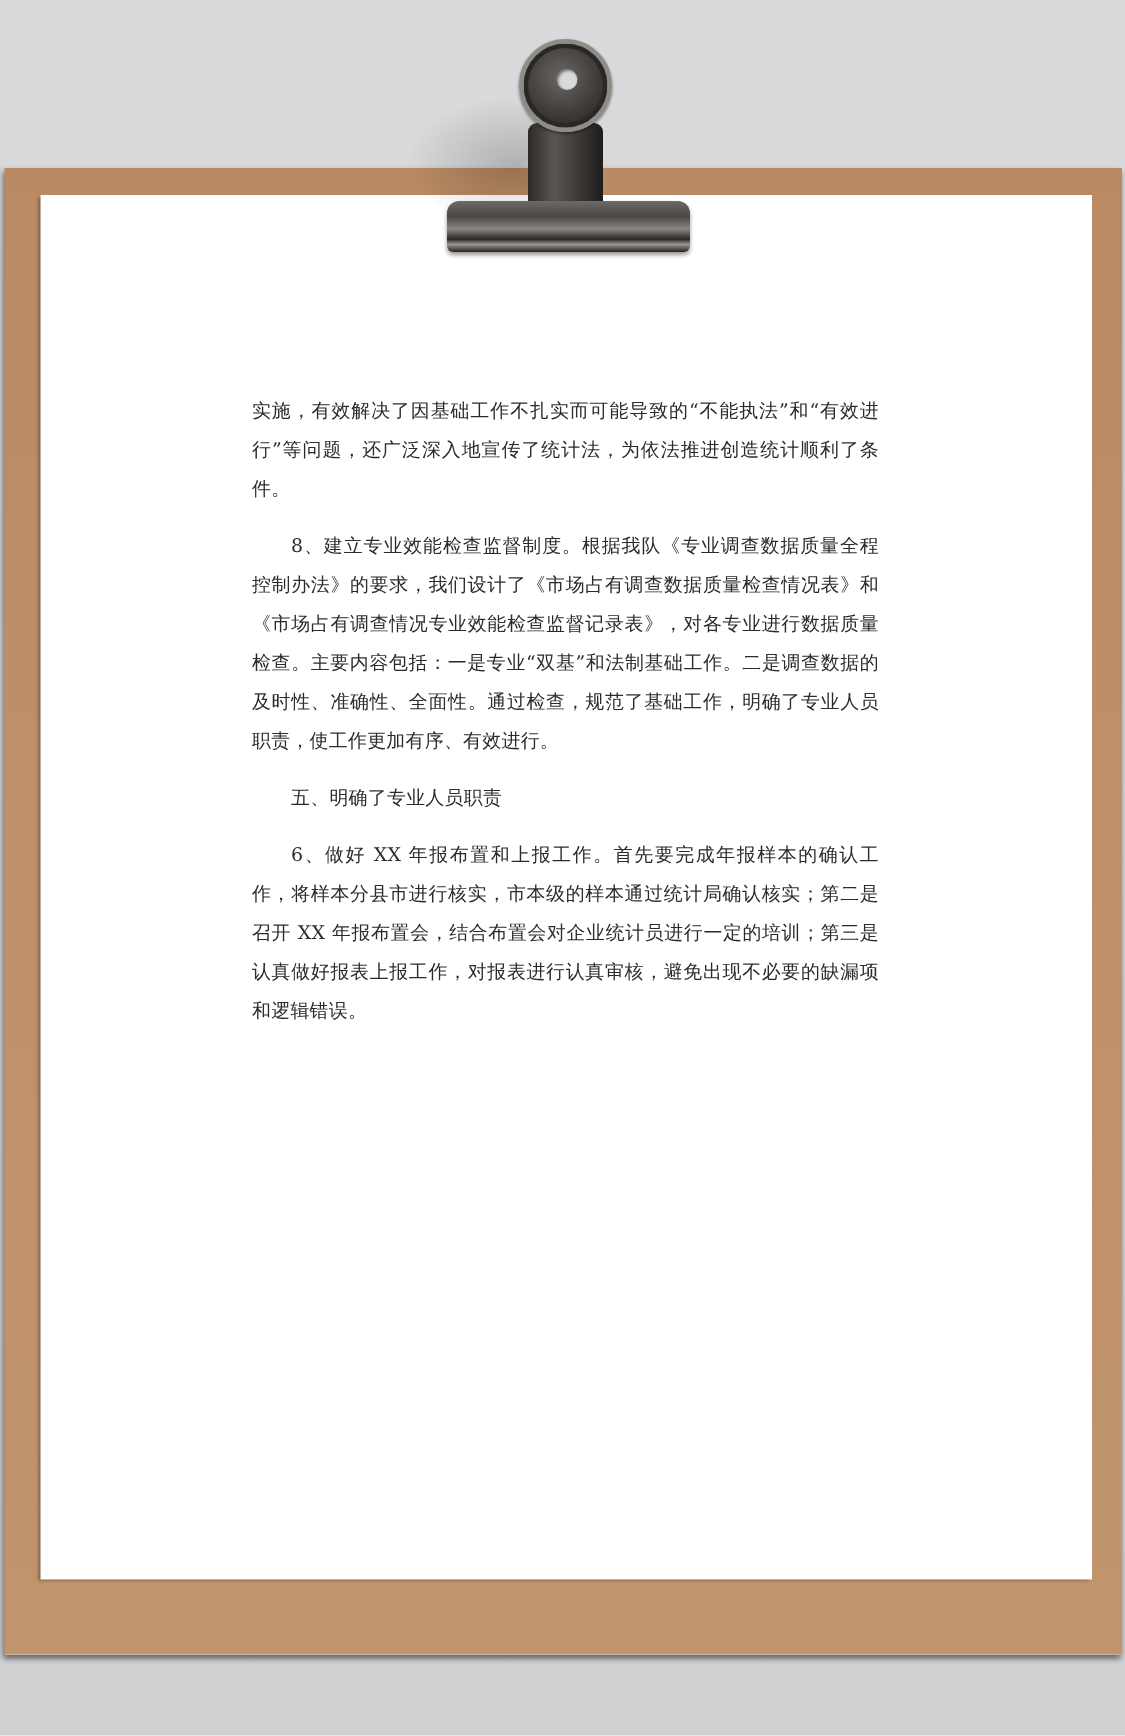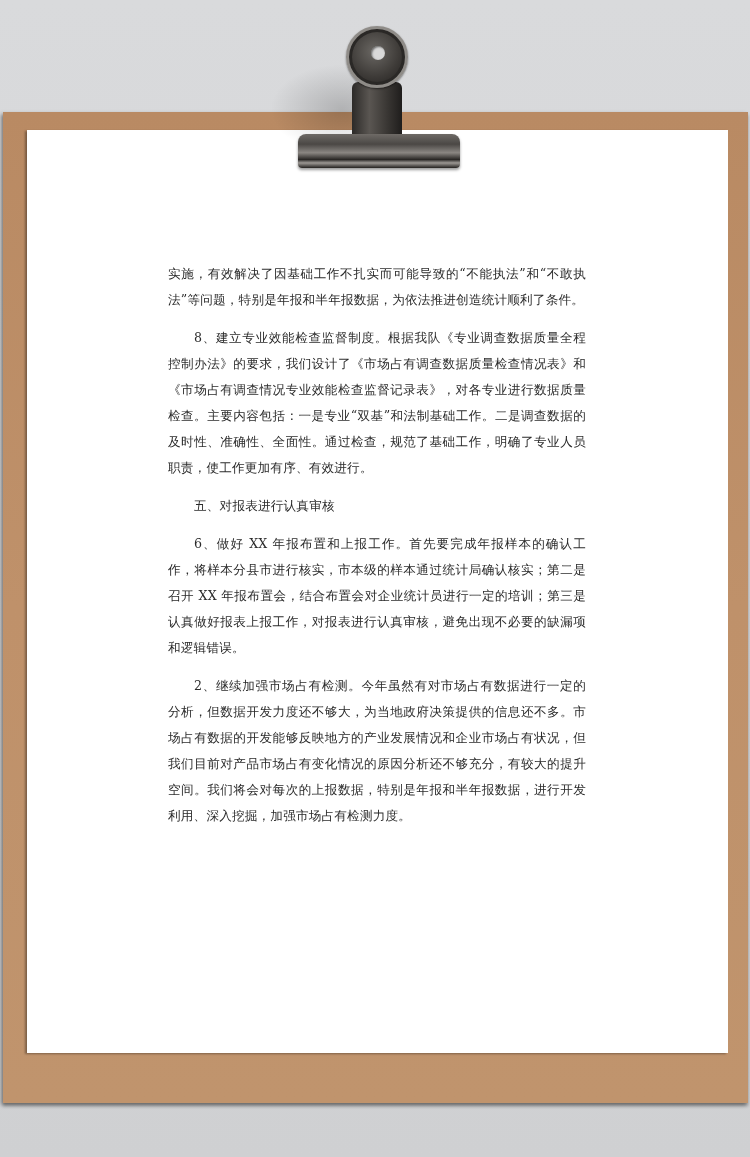--- a/index.html
+++ b/index.html
@@ -63,18 +63,17 @@
 <div class="clip">
   <div class="clip-shadow"></div>
   <div class="neck"></div>
   <div class="ring">
     <div class="hole"></div>
   </div>
   <div class="bar"></div>
 </div>
 
 <div class="content">
-  <p class="">实施，有效解决了因基础工作不扎实而可能导致的“不能执法”和“不敢执法”等问题，特别是年报和半年报数据，为依法推进创造统计顺利了条件。</p>
+  <p class="">实施，有效解决了因基础工作不扎实而可能导致的“不能执法”和“有效进行”等问题，还广泛深入地宣传了统计法，为依法推进创造统计顺利了条件。</p>
   <p class="indent">8、建立专业效能检查监督制度。根据我队《专业调查数据质量全程控制办法》的要求，我们设计了《市场占有调查数据质量检查情况表》和《市场占有调查情况专业效能检查监督记录表》，对各专业进行数据质量检查。主要内容包括：一是专业“双基”和法制基础工作。二是调查数据的及时性、准确性、全面性。通过检查，规范了基础工作，明确了专业人员职责，使工作更加有序、有效进行。</p>
-  <p class="heading">五、对报表进行认真审核</p>
+  <p class="heading">五、明确了专业人员职责</p>
   <p class="indent">6、做好 XX 年报布置和上报工作。首先要完成年报样本的确认工作，将样本分县市进行核实，市本级的样本通过统计局确认核实；第二是召开 XX 年报布置会，结合布置会对企业统计员进行一定的培训；第三是认真做好报表上报工作，对报表进行认真审核，避免出现不必要的缺漏项和逻辑错误。</p>
-  <p class="indent">2、继续加强市场占有检测。今年虽然有对市场占有数据进行一定的分析，但数据开发力度还不够大，为当地政府决策提供的信息还不多。市场占有数据的开发能够反映地方的产业发展情况和企业市场占有状况，但我们目前对产品市场占有变化情况的原因分析还不够充分，有较大的提升空间。我们将会对每次的上报数据，特别是年报和半年报数据，进行开发利用、深入挖掘，加强市场占有检测力度。</p>
 </div>
 
 </body></html>

